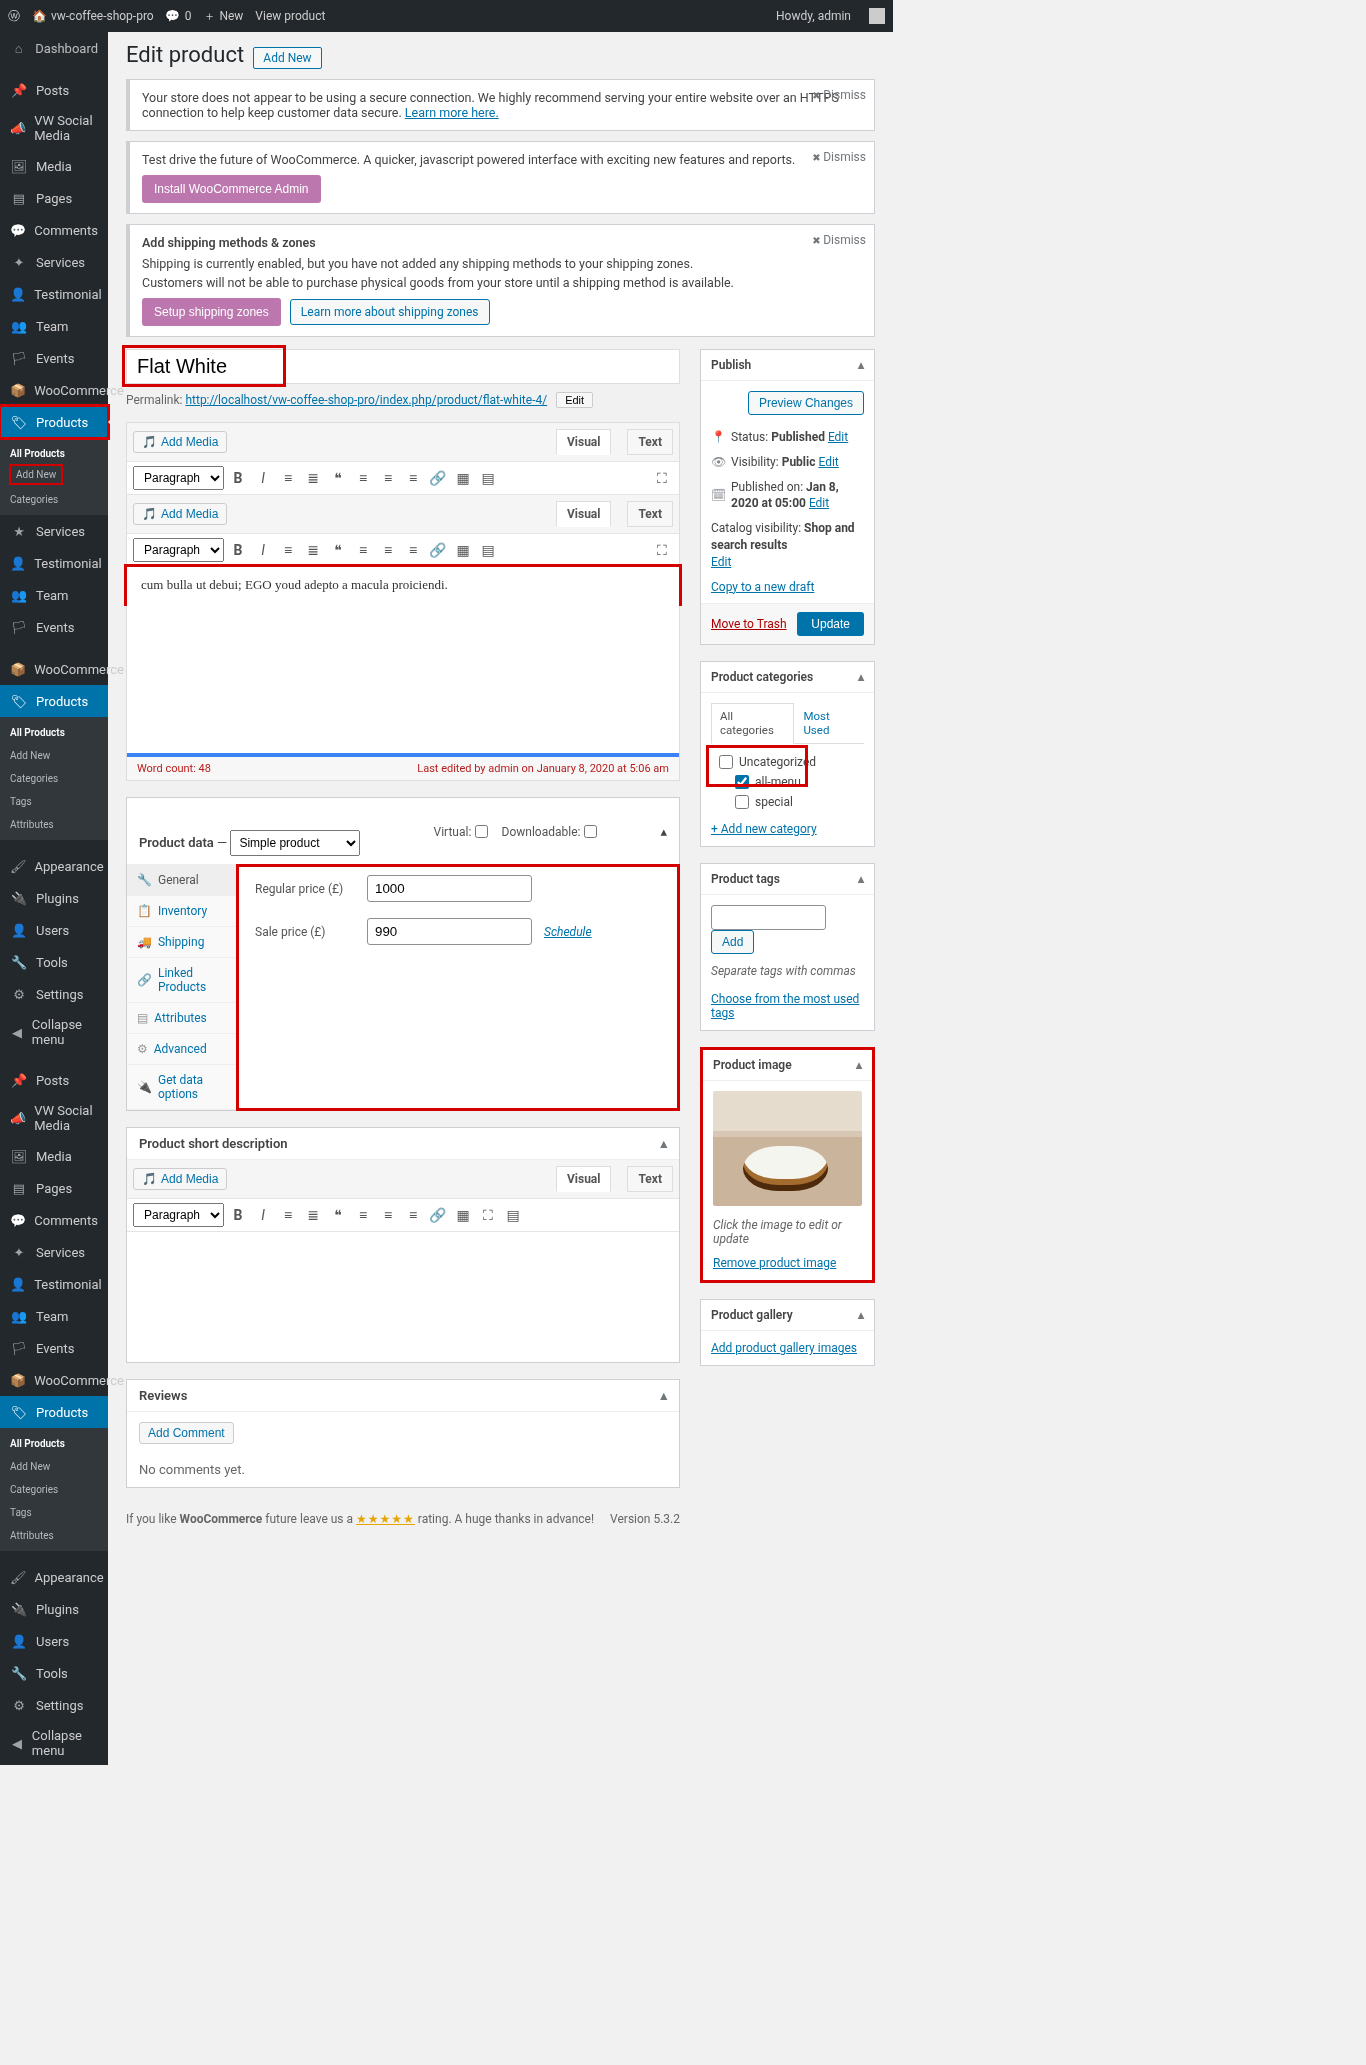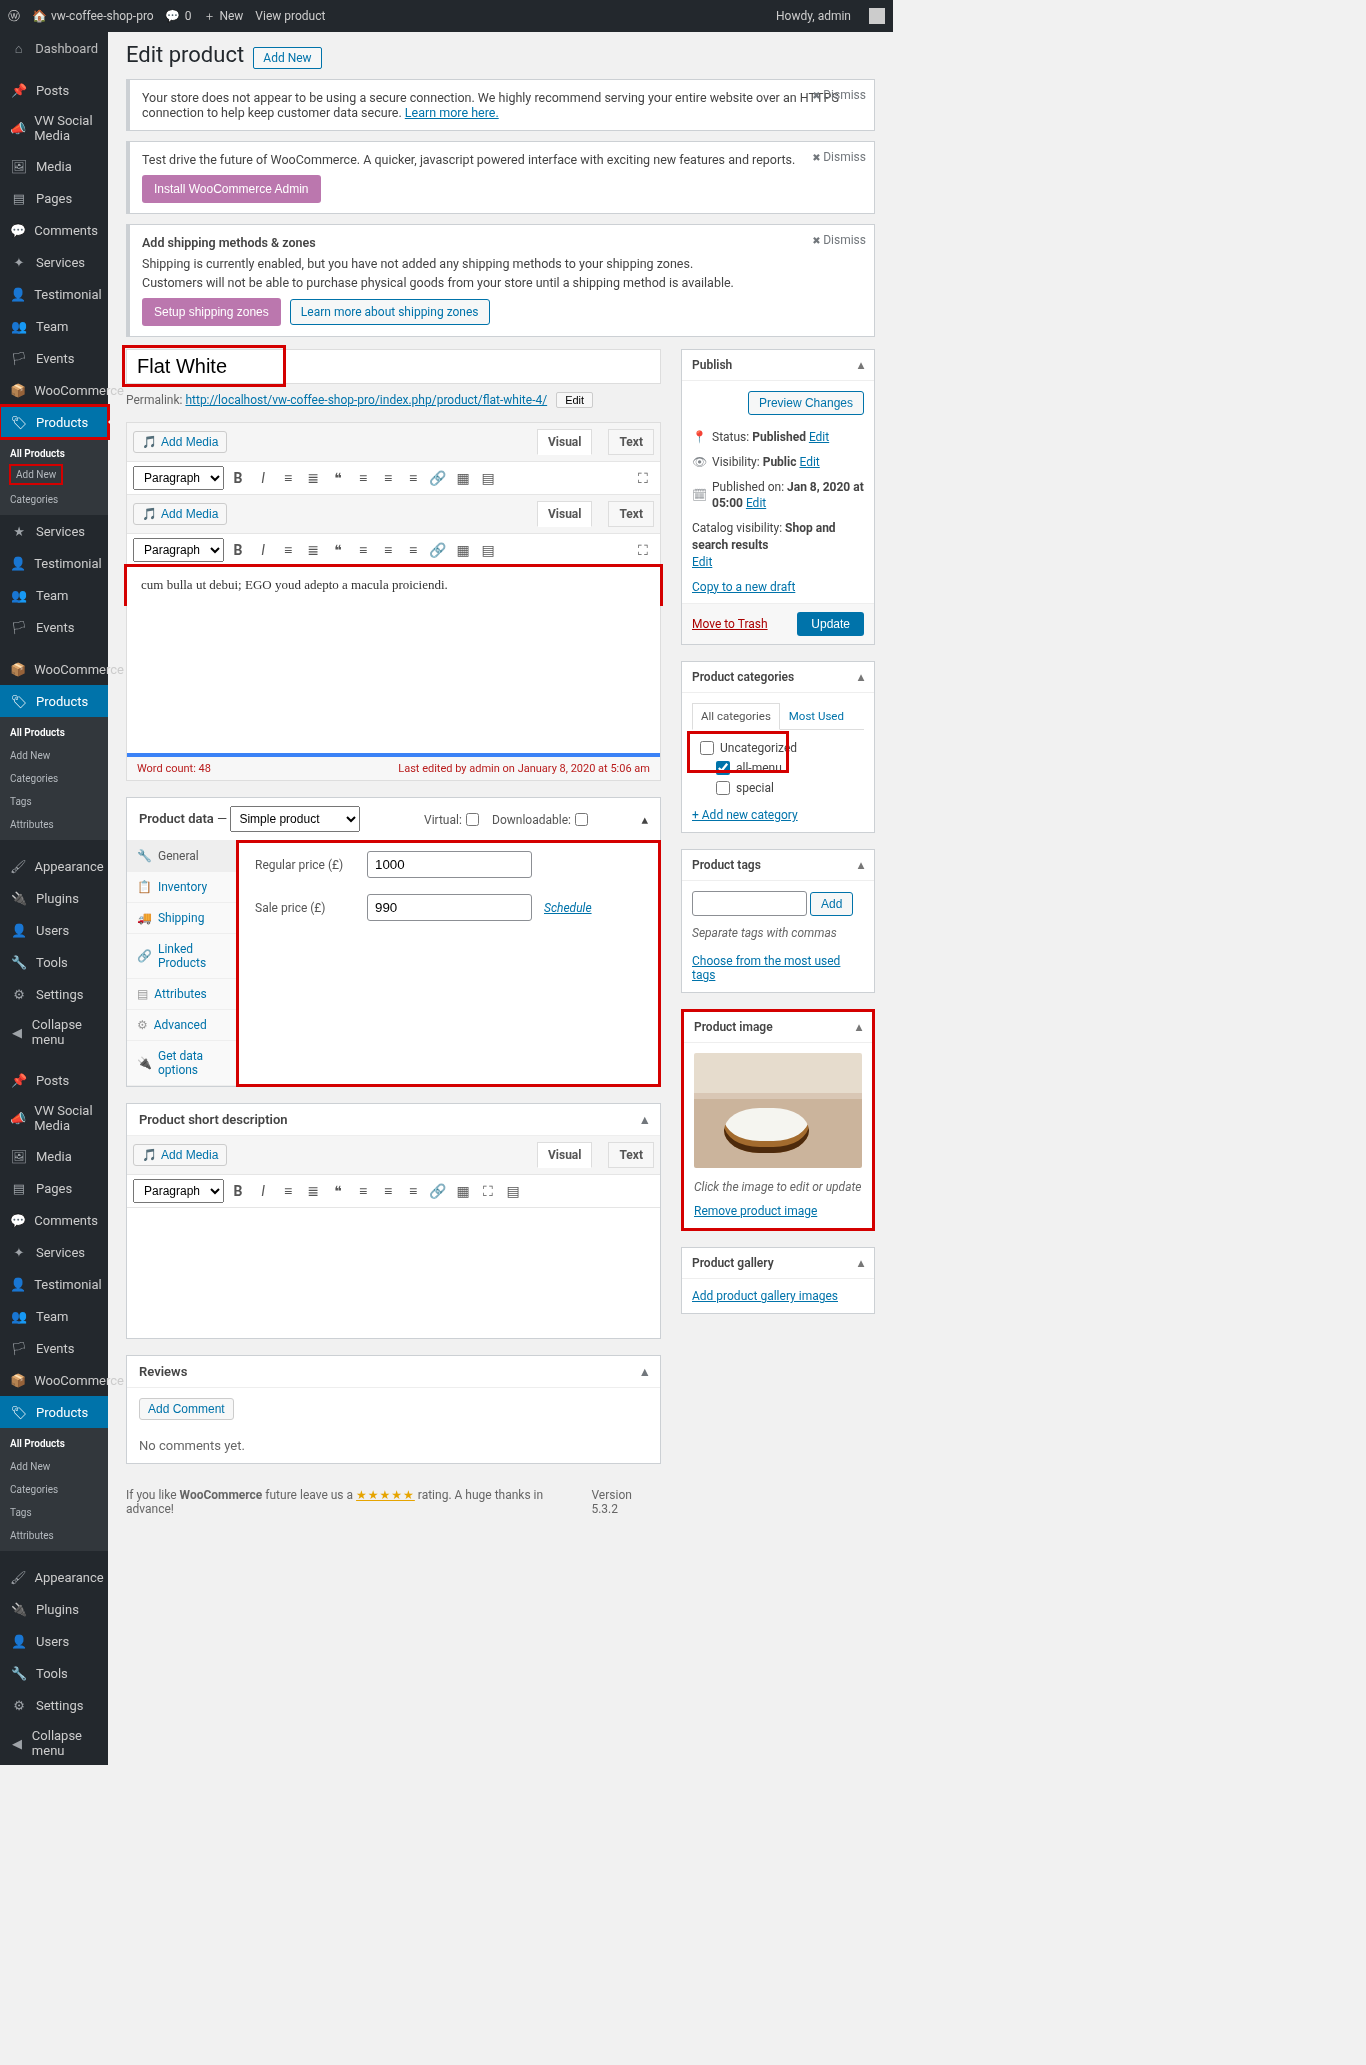--- a/index.html
+++ b/index.html
@@ -32,21 +32,21 @@
 .btn-outline { display: inline-block; border: 1px solid #0073aa; color: #0073aa; background: #f6f7f7; padding: 3px 9px; font-size: 12px; border-radius: 2px; cursor: pointer; text-decoration: none; }
 
 .notice { background: #fff; border: 1px solid #ccd0d4; border-left: 4px solid #ccd0d4; padding: 10px 12px; margin: 10px 0; position: relative; font-size: 12.5px; }
 .notice .dismiss { position: absolute; right: 8px; top: 8px; color: #72777c; font-size: 12px; cursor: pointer; }
 .notice .dismiss::before { content: "✖ "; font-size: 10px; }
 .btn-purple { background: #bb77ae; color: #fff; border: none; padding: 7px 12px; border-radius: 3px; cursor: pointer; font-size: 12px; margin-top: 8px; display: inline-block; }
 .btn-link-out { border: 1px solid #0073aa; color: #0073aa; background: #f6f7f7; padding: 5px 10px; border-radius: 3px; font-size: 12px; margin-left: 6px; text-decoration: none; display: inline-block; margin-top: 8px; }
 
 .two-col { display: flex; gap: 20px; margin-top: 12px; }
 .main { flex: 1; }
-.side { width: 194px; flex-shrink: 0; }
+.side { width: 175px; flex-shrink: 0; }
 
 input.bigtitle { width: 100%; font-size: 20px; padding: 5px 10px; border: 1px solid #ddd; background: #fff; }
 .hl-red { outline: 3px solid #d40000; outline-offset: -1px; }
 .hl-red-b { border: 3px solid #d40000 !important; }
 
 .permalink { font-size: 12px; margin: 8px 0 14px; color: #666; }
 .permalink .editbtn { border: 1px solid #ccc; background: #f7f7f7; padding: 1px 8px; border-radius: 2px; font-size: 11px; margin-left: 6px; cursor: pointer; }
 
 .editor { border: 1px solid #ddd; background: #f5f5f5; }
 .editor-toolbar { display: flex; align-items: center; padding: 6px; gap: 4px; border-bottom: 1px solid #e5e5e5; justify-content: space-between; }
@@ -62,21 +62,21 @@
 .edbody.hl { outline: 3px solid #d40000; outline-offset: 0; min-height: 20px; margin: 0; }
 .edstatus { display: flex; justify-content: space-between; border-top: 4px solid #3b82f6; background: #f7f7f7; padding: 5px 10px; font-size: 11px; color: #b91c1c; }
 
 .postbox { background: #fff; border: 1px solid #ccd0d4; margin-top: 16px; }
 .postbox .pbhead { display: flex; justify-content: space-between; align-items: center; padding: 8px 12px; border-bottom: 1px solid #eee; font-size: 13px; font-weight: 600; }
 .postbox .pbhead .toggle { color: #72777c; cursor: pointer; }
 .postbox .pbbody { padding: 10px 12px; }
 
 .pd-head { display: flex; align-items: center; gap: 8px; padding: 8px 12px; border-bottom: 1px solid #eee; justify-content: space-between; }
 .pd-head .lbl { font-size: 13px; font-weight: 600; }
-.pd-head select { font-size: 12px; padding: 4px 4px; width: 130px; }
+.pd-head select { font-size: 12px; padding: 4px 4px; width: 130px; margin-top: 24px; }
 .chklbl { font-size: 12px; color: #555; display: inline-flex; align-items: center; gap: 4px; margin-left: 10px; }
 
 .pd-body { display: flex; }
 .pd-tabs { width: 110px; background: #f9f9f9; border-right: 1px solid #eee; }
 .pd-tab { padding: 8px 10px; font-size: 12px; color: #0073aa; cursor: pointer; display: flex; align-items: center; gap: 6px; border-bottom: 1px solid #eee; }
 .pd-tab.act { background: #eee; color: #555; }
 .pd-tab .ti { color: #999; font-size: 12px; }
 .pd-panel { flex: 1; padding: 14px 18px; font-size: 12px; }
 .pd-panel .row { display: flex; align-items: center; gap: 12px; margin-bottom: 16px; }
 .pd-panel .row label { width: 100px; color: #555; }

